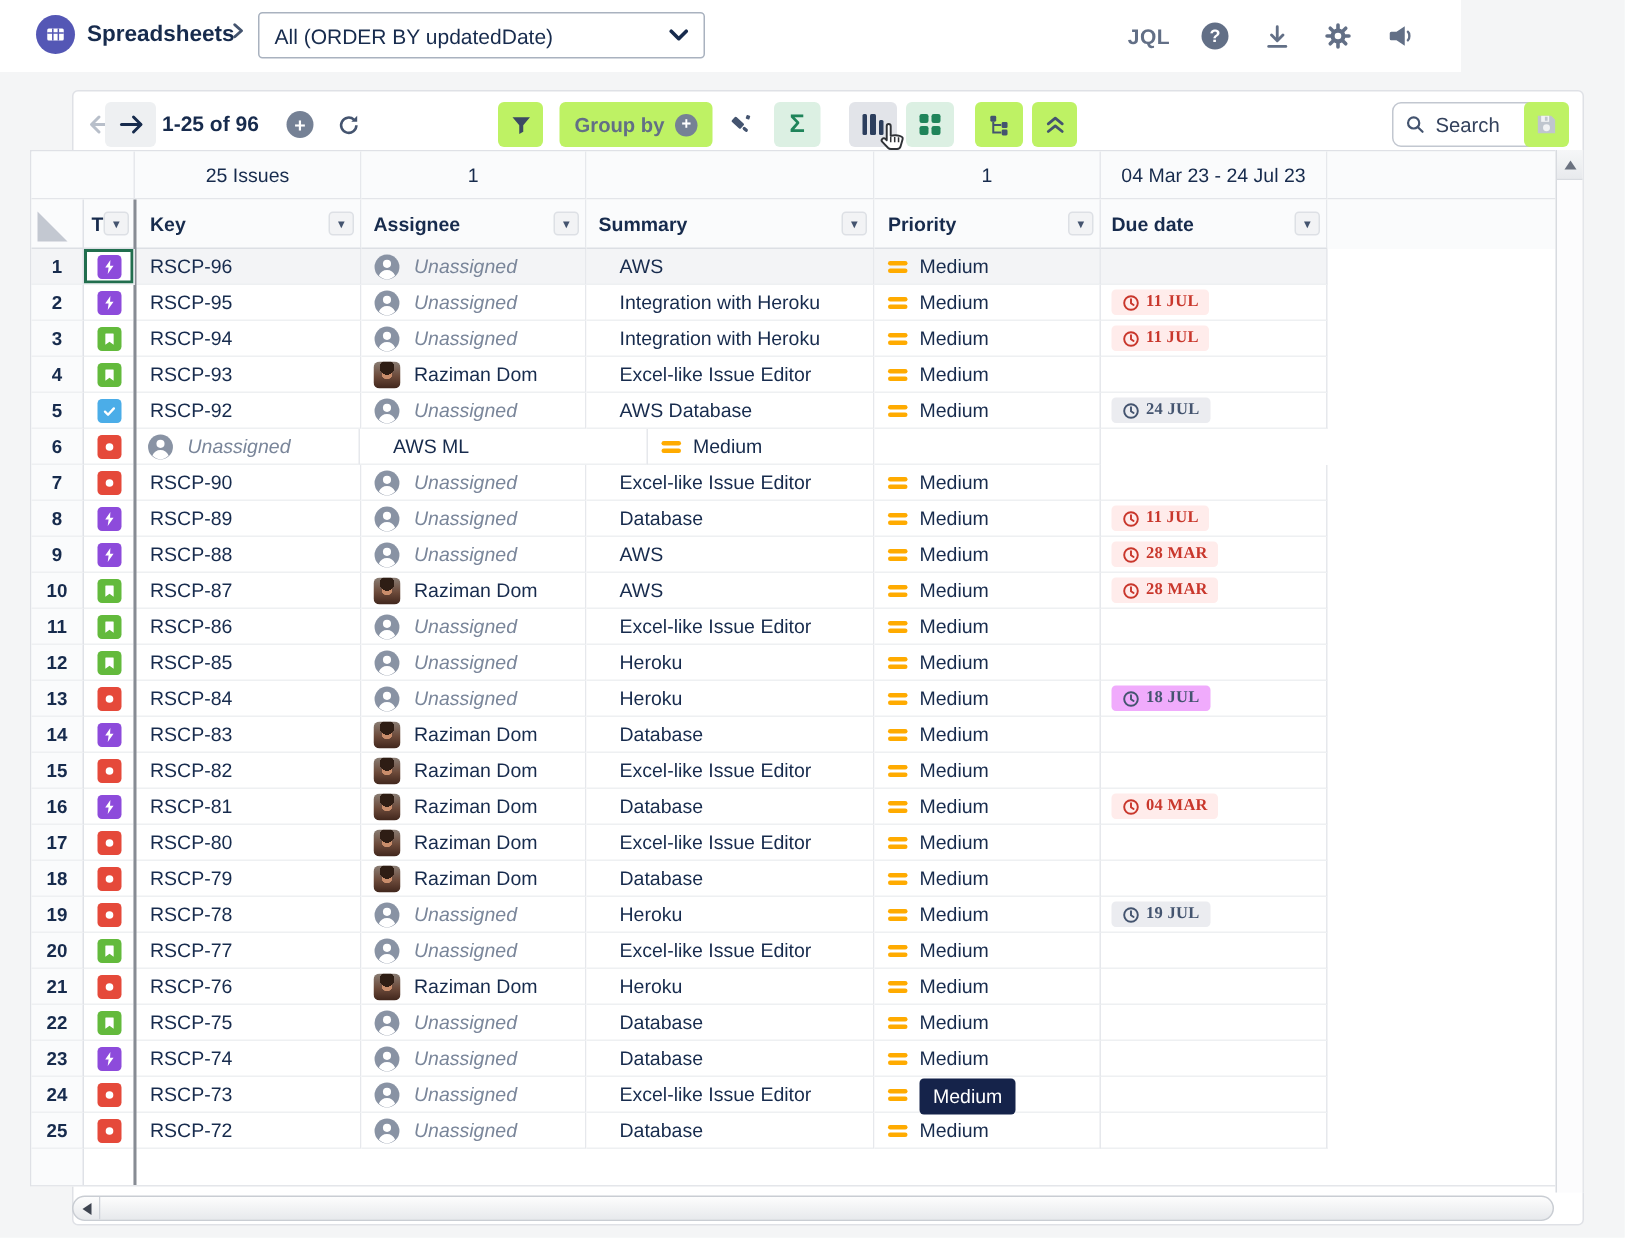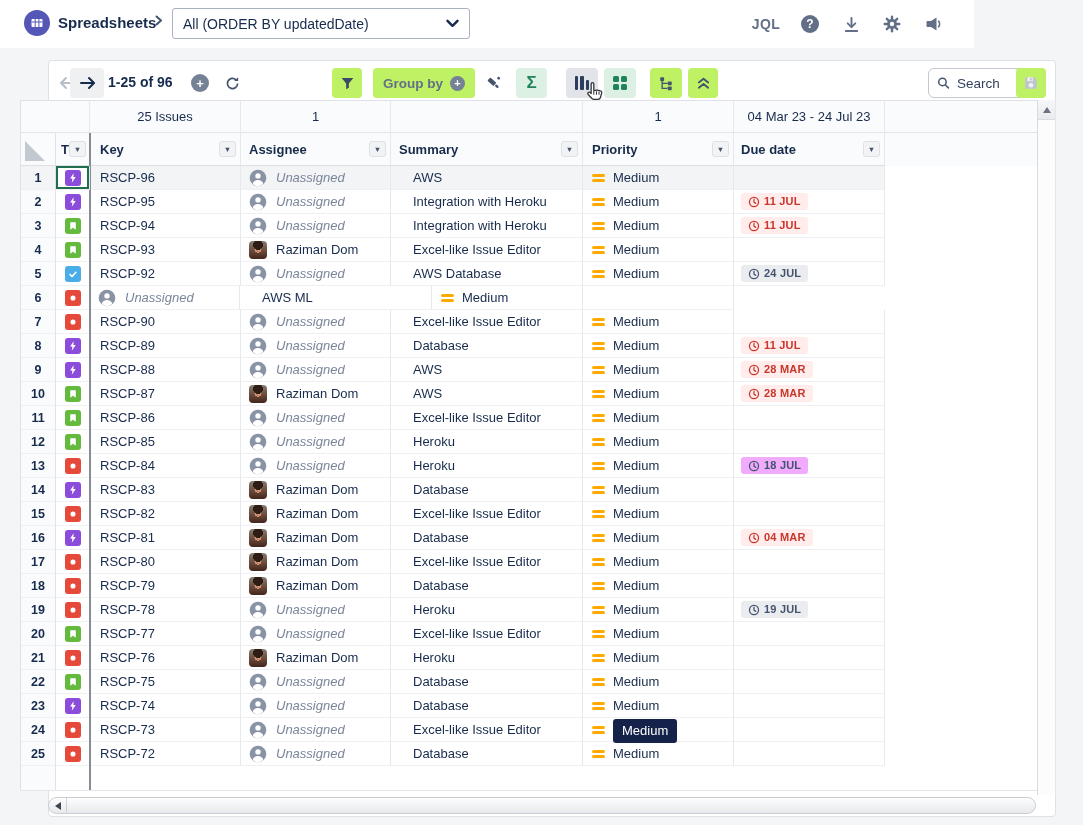--- a/index.html
+++ b/index.html
@@ -86,21 +86,21 @@
   .avatar svg { width:18px; height:18px; display:block; }
   .avatar.photo { border-radius:4px;
     background:
       radial-gradient(circle at 50% 22%, #2e1d14 0 29%, rgba(0,0,0,0) 30%),
       radial-gradient(circle at 50% 46%, #c98d6b 0 26%, rgba(0,0,0,0) 27%),
       linear-gradient(180deg,#8a7d74 0%, #6c4a3a 55%, #40261c 100%); }
   .asg-name.unassigned { font-style:italic; color:#7a869a; }
   .prio { display:flex; flex-direction:column; gap:2px; width:13px; flex:none; }
   .prio i { display:block; height:3px; border-radius:1.5px; }
   .due-badge { display:inline-flex; align-items:center; gap:4px; padding:2.5px 7px; border-radius:3px;
-    font-size:11px; font-weight:700; letter-spacing:.2px; line-height:1; }
+    font-size:11px; font-weight:700; letter-spacing:.2px; line-height:1;font-family:Liberation Serif, serif; }
   .due-badge svg { width:12px; height:12px; }
 
   .freeze-line { position:absolute; left:68px; top:32px; bottom:0; width:1.5px; background:#878c94; z-index:4; }
   .g-footer { height:24px; }
   .g-footer .cell { border-bottom:none; }
 
   .cell-tooltip { position:absolute; left:592px; top:618px; background:#15234a; color:#fff;
     padding:4px 9px 5px; border-radius:3px; font-size:13px; z-index:8; }
 
   

